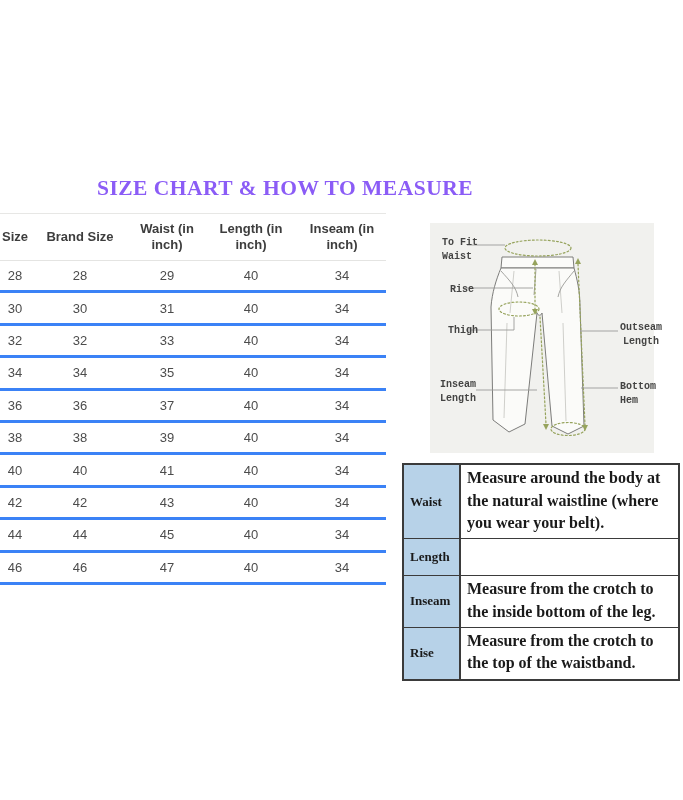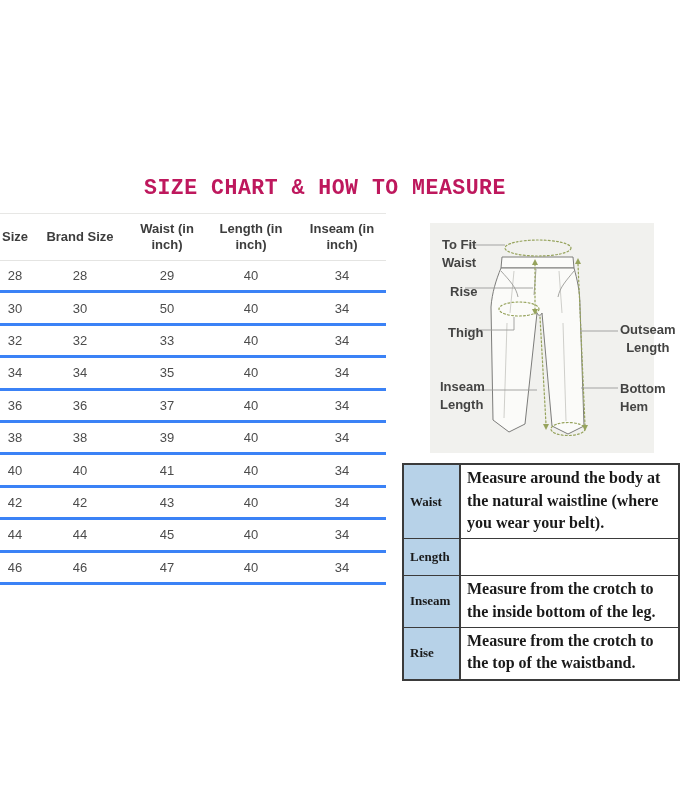--- a/index.html
+++ b/index.html
@@ -1,38 +1,38 @@
 <!DOCTYPE html>
 <html><head>
 <meta charset="utf-8">
 <style>
   html,body{margin:0;padding:0;background:#ffffff;}
   .page{position:relative;width:683px;height:800px;background:#ffffff;overflow:hidden;
         font-family:"Liberation Sans",sans-serif;}
 
   
   .title{position:absolute;left:0;top:176px;width:570px;text-align:center;
-         font-family:Liberation Mono, monospace;font-weight:bold;
-         font-size:21.5px;letter-spacing:.5px;color:#be185d;white-space:nowrap;padding-left:40px;}
+         font-family:Liberation Serif, serif;font-weight:bold;
+         font-size:21.5px;letter-spacing:.5px;color:#8b5cf6;white-space:nowrap;}
 
   
   .stable{position:absolute;left:0;top:213px;width:386px;}
   .shead{display:flex;height:46px;align-items:center;border-top:1px solid #e7e7e5;
          border-bottom:1px solid #e4e4e2;font-weight:bold;color:#3d3d3d;font-size:13px;
          line-height:1.25;}
   .srow{display:flex;height:29.4px;align-items:center;border-bottom:3px solid #3b82f6;
         color:#4c4c4c;font-size:13px;}
   .stable .c0{width:30px}.stable .c1{width:100px}.stable .c2{width:74px}
   .stable .c3{width:94px}.stable .c4{width:88px}
   .stable span{text-align:center;white-space:pre-line;}
 
   
   .diagram{position:absolute;left:430px;top:223px;width:224px;height:230px;background:#f1f1ee;}
-  .dlabel{position:absolute;font-size:13px;line-height:1.4;font-weight:600;color:#444443;
-          white-space:pre-line;}
+  .dlabel{position:absolute;font-size:10px;line-height:1.4;font-weight:600;color:#444443;
+          white-space:pre-line;font-family:Liberation Mono, monospace;}
   .lbl-tofit{left:12px;top:13px;}
   .lbl-rise{left:20px;top:60px;}
   .lbl-thigh{left:18px;top:101px;}
   .lbl-inseam{left:10px;top:155px;}
   .lbl-outseam{left:190px;top:98px;text-align:center;}
   .lbl-bottomhem{left:190px;top:157px;}
 
   
   .mtable{position:absolute;left:402px;top:463px;width:274px;border:2px solid #3b3b3b;
           font-family:"Liberation Serif","DejaVu Serif",serif;}
@@ -65,21 +65,21 @@
     <div class="srow">
         <span class="c0">28</span>
         <span class="c1">28</span>
         <span class="c2">29</span>
         <span class="c3">40</span>
         <span class="c4">34</span>
       </div>
     <div class="srow">
         <span class="c0">30</span>
         <span class="c1">30</span>
-        <span class="c2">50</span>
+        <span class="c2">31</span>
         <span class="c3">40</span>
         <span class="c4">34</span>
       </div>
     <div class="srow">
         <span class="c0">32</span>
         <span class="c1">32</span>
         <span class="c2">33</span>
         <span class="c3">40</span>
         <span class="c4">34</span>
       </div>

